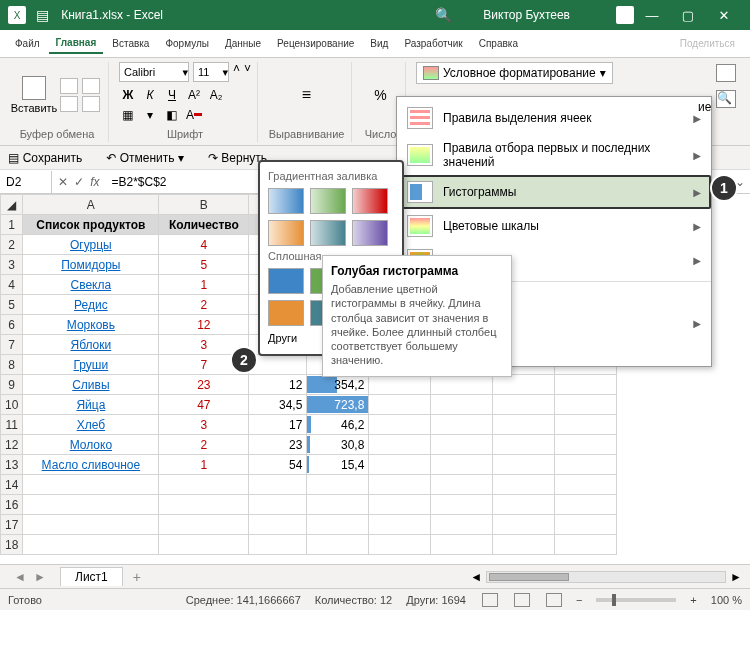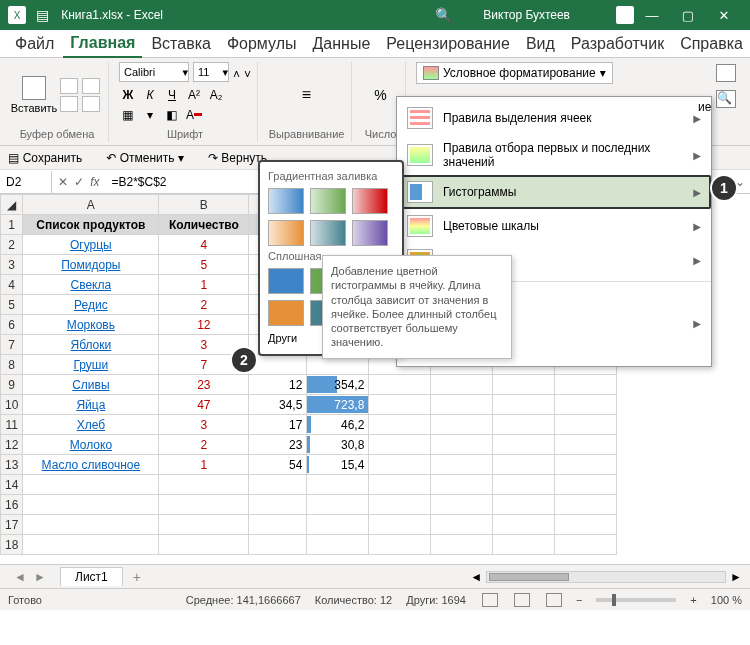--- a/index.html
+++ b/index.html
@@ -9,33 +9,33 @@
   .titlebar .tb-icon { width: 18px; height: 18px; background: #fff; color: #217346; font-size: 10px; display: flex; align-items: center; justify-content: center; margin-right: 10px; border-radius: 2px;}
   .titlebar .tb-save { margin-right: 12px; font-size: 14px; }
   .titlebar .title { font-size: 12px; }
   .titlebar .spacer { flex: 1; }
   .titlebar .search { font-size: 14px; margin-right: 30px; }
   .titlebar .user { font-size: 12px; margin-right: 40px; }
   .titlebar .avatar { width: 18px; height: 18px; background: #fff; margin-left: 6px; display: inline-block; vertical-align: middle; border-radius: 2px;}
   .titlebar .winbtn { width: 36px; text-align: center; font-size: 13px; }
 
   .ribbon-tabs { height: 28px; display: flex; align-items: center; border-bottom: 1px solid #ccc; padding: 0 8px; gap: 2px;}
-  .ribbon-tabs .tab { font-size: 16px; padding: 4px 7px; color: #333; cursor: pointer; }
+  .ribbon-tabs .tab { font-size: 10px; padding: 4px 7px; color: #333; cursor: pointer; }
   .ribbon-tabs .tab.active { color: #217346; border-bottom: 2px solid #217346; font-weight: 600;}
   .ribbon-tabs .share { color: #bbb; margin-left: auto; }
 
   .ribbon { height: 88px; background: #f3f2f1; border-bottom: 1px solid #ccc; display: flex; align-items: flex-start; padding: 4px 6px; gap: 4px; }
   .group { height: 80px; border-right: 1px solid #ddd; padding: 0 6px; display: flex; flex-direction: column; }
   .group-body { flex: 1; display: flex; align-items: center; gap: 4px;}
   .group-label { font-size: 11px; color: #666; text-align: center; padding-bottom: 2px;}
   .big-btn { width: 44px; height: 56px; display: flex; flex-direction: column; align-items: center; justify-content: center; font-size: 11px; cursor: pointer;}
   .big-btn .ic { width: 24px; height: 24px; border: 1px solid #888; background: #fff; margin-bottom: 2px;}
   .mini-grid { display: grid; grid-template-columns: 20px 20px; gap: 2px; }
   .mini-grid span { width: 18px; height: 16px; background: #fff; border: 1px solid #bbb; }
-  .font-row { display: flex; gap: 4px; align-items: flex-end; margin-bottom: 2px;}
+  .font-row { display: flex; gap: 4px; align-items: flex-start; margin-bottom: 2px;}
   .font-select { width: 70px; height: 20px; border: 1px solid #bbb; background: #fff; font-size: 11px; padding-left: 4px; display: flex; align-items: center; justify-content: space-between;}
   .size-select { width: 36px; height: 20px; border: 1px solid #bbb; background: #fff; font-size: 11px; padding-left: 4px; display: flex; align-items: center; justify-content: space-between;}
   .btn-row { display: flex; gap: 4px;}
   .fmt-btn { width: 18px; height: 18px; border: 1px solid transparent; display: flex; align-items: center; justify-content: center; font-size: 12px; cursor: pointer;}
   .color-bar { width: 14px; height: 3px; background: #c00; display: block; margin-top: -2px;}
   .cond-fmt-btn { border: 1px solid #bbb; background: #fff; padding: 3px 6px; display: flex; align-items: center; gap: 4px; font-size: 12px; cursor: pointer;}
   .cond-ic { width: 16px; height: 14px; background: linear-gradient(#f99,#9f9); border: 1px solid #888;}
   .right-ic { width: 20px; height: 18px; border: 1px solid #888; background: #fff; margin: 2px;}
 
   .qat2 { height: 24px; background: #f3f2f1; display: flex; align-items: center; padding: 0 8px; gap: 24px; font-size: 12px; border-bottom: 1px solid #ddd;}
@@ -540,17 +540,18 @@
     <div class="grad-swatch sf-g"></div>
     <div class="grad-swatch sf-r"></div>
     <div class="grad-swatch sf-o"></div>
     <div class="grad-swatch sf-c"></div>
     <div class="grad-swatch sf-p"></div>
   </div>
   <div class="grad-more">Други</div>
 </div>
 
 <div class="tooltip">
+  <div class="tt-title">Голубая гистограмма</div>
   <div class="tt-body">Добавление цветной гистограммы в ячейку. Длина столбца зависит от значения в ячейке. Более длинный столбец соответствует большему значению.</div>
 </div>
 
 <div class="callout" style="top:174px; left:710px;">1</div>
 <div class="callout" style="top:346px; left:230px;">2</div>
 
 </body></html>

